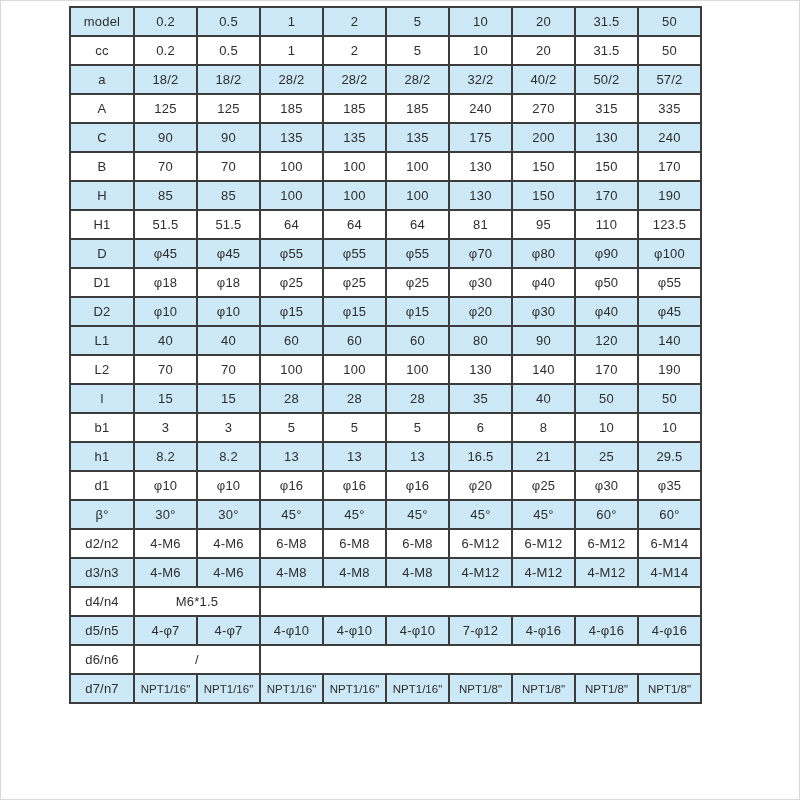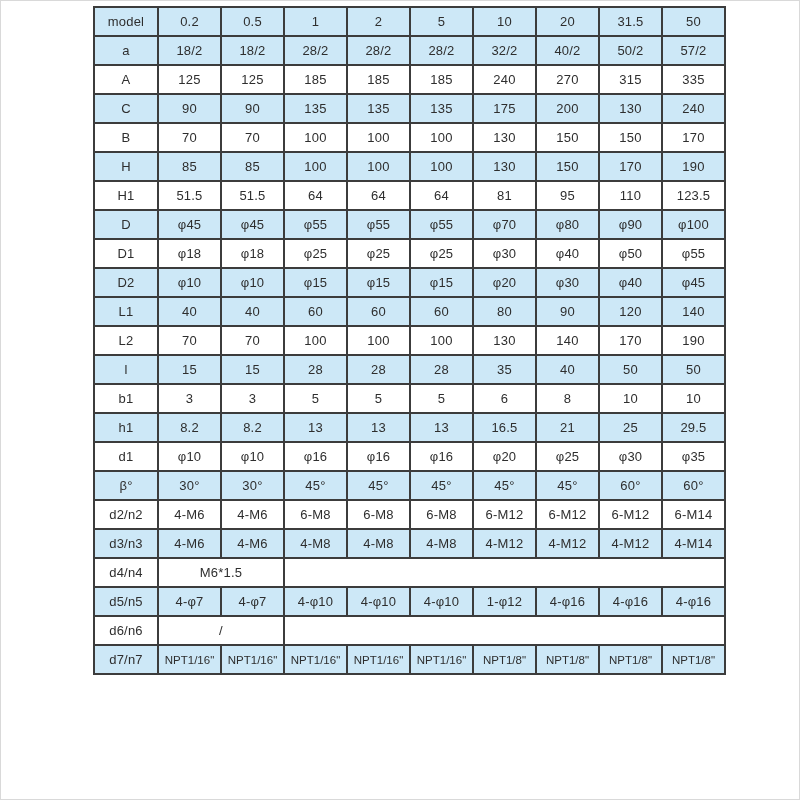--- a/index.html
+++ b/index.html
@@ -14,21 +14,21 @@
     box-sizing: border-box;
     border: 1px solid #d9d9d9;
     background: #ffffff;
     position: relative;
     overflow: hidden;
   }
   table.spec {
     border-collapse: collapse;
     table-layout: fixed;
     position: absolute;
-    left: 92px;
+    left: 68px;
     top: 5px;
   }
   table.spec col.label-col { width: 64px; }
   table.spec col.data-col  { width: 63px; }
   table.spec th,
   table.spec td {
     border: 2px solid #3c3c3c;
     height: 27px;
     padding: 0;
     text-align: center;
@@ -76,20 +76,32 @@
           <th>2</th>
           <th>5</th>
           <th>10</th>
           <th>20</th>
           <th>31.5</th>
           <th>50</th>
         </tr>
     </thead>
     <tbody>
 
+    <tr class="white">
+          <td class="row-label-cell">cc</td>
+          <td>0.2</td>
+          <td>0.5</td>
+          <td>1</td>
+          <td>2</td>
+          <td>5</td>
+          <td>10</td>
+          <td>20</td>
+          <td>31.5</td>
+          <td>50</td>
+        </tr>
         <tr class="blue">
           <td class="row-label-cell">a</td>
           <td>18/2</td>
           <td>18/2</td>
           <td>28/2</td>
           <td>28/2</td>
           <td>28/2</td>
           <td>32/2</td>
           <td>40/2</td>
           <td>50/2</td>
@@ -304,21 +316,21 @@
           <td colspan="2">M6*1.5</td>
           <td colspan="7" class="blank-cell"></td>
         </tr>
         <tr class="blue">
           <td class="row-label-cell">d5/n5</td>
           <td>4-φ7</td>
           <td>4-φ7</td>
           <td>4-φ10</td>
           <td>4-φ10</td>
           <td>4-φ10</td>
-          <td>1-φ12</td>
+          <td>7-φ12</td>
           <td>4-φ16</td>
           <td>4-φ16</td>
           <td>4-φ16</td>
         </tr>
         <tr class="white">
           <td class="row-label-cell">d6/n6</td>
           <td colspan="2">/</td>
           <td colspan="7" class="blank-cell"></td>
         </tr>
         <tr class="blue small-values">

